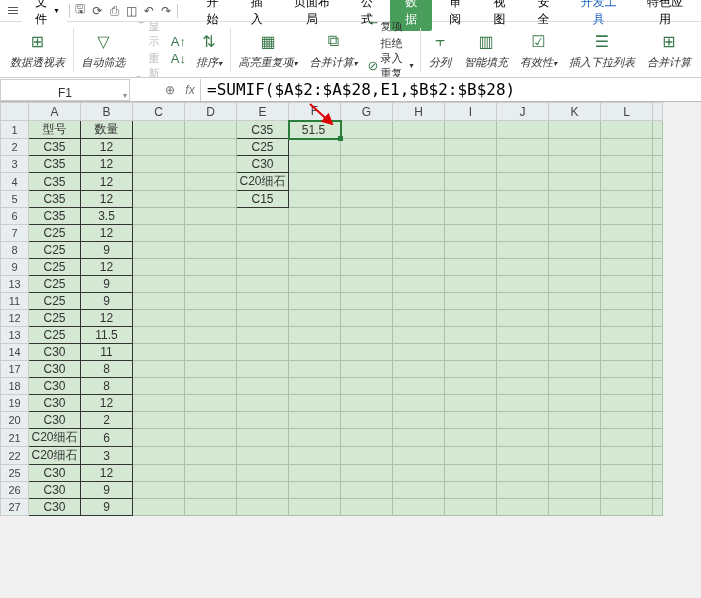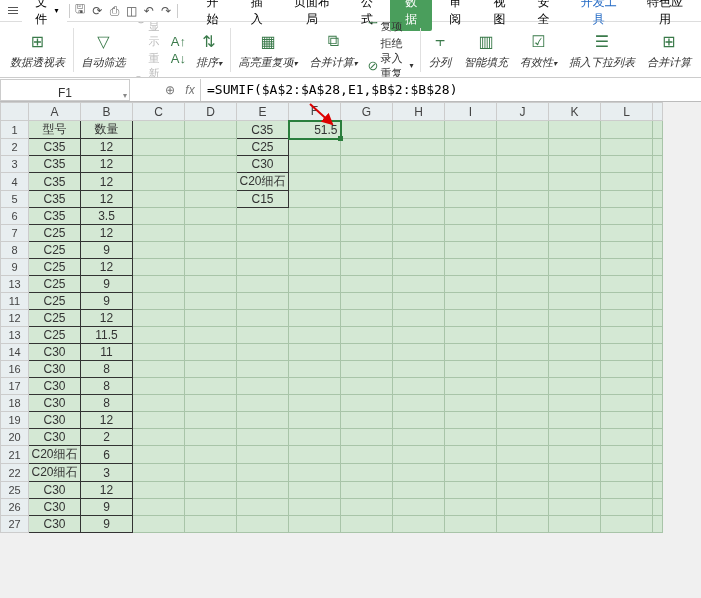--- a/index.html
+++ b/index.html
@@ -26,32 +26,32 @@
   .ribbon-sm-icon { font-size: 13px; color: #888; }
   .ribbon-sm-label { font-size: 11px; color: #aaa; }
   .disabled { color: #bbb; }
   
   
   .formula-bar { background: #fff; height: 24px; display: flex; align-items: center; border-bottom: 1px solid #bbb; }
   .name-box { width: 130px; height: 22px; border: 1px solid #ccc; padding: 0 6px; font-size: 12px; display: flex; align-items: flex-end; justify-content: center; position: relative; background: #fff; }
   .name-box .dd { position: absolute; right: 2px; font-size: 8px; color: #888; }
   .fb-gap { width: 30px; }
   .fb-icon { width: 20px; height: 20px; display: flex; align-items: center; justify-content: center; color: #777; }
-  .formula-input { flex: 1; height: 22px; border: none; border-left: 1px solid #ccc; padding: 0 6px; font-size: 13px; font-family: Consolas, monospace; background: #fff; }
+  .formula-input { flex: 1; height: 22px; border: none; border-left: 1px solid #ccc; padding: 0 6px; font-size: 16px; font-family: Consolas, monospace; background: #fff; }
   
   
   .grid-wrapper { position: relative; width: 701px; height: 496px; overflow: hidden; }
   .grid { border-collapse: collapse; table-layout: fixed; }
   .grid td, .grid th { border: 1px solid #a8c4a8; font-size: 12px; height: 17px; text-align: center; background: #d4e8d4; }
   .grid th.col-h { background: #e8eef0; border: 1px solid #ccc; font-weight: normal; color: #444; height: 18px; }
   .grid th.row-h { background: #e8eef0; border: 1px solid #ccc; font-weight: normal; color: #444; width: 28px; font-size: 11px; }
   .grid th.corner { background: #e8eef0; border: 1px solid #ccc; width: 28px; }
   .grid td.data-a, .grid td.data-b { border: 1px solid #333; }
   .grid td.data-e { border: 1px solid #333; }
-  .grid td.sel { border: 2px solid #2a7e3c; background: #d4e8d4; text-align: right; padding-right: 2px; position: relative; }
+  .grid td.sel { border: 2px solid #2a7e3c; background: #d4e8d4; padding-right: 2px; position: relative; }
   .grid td.sel::after { content: ""; position: absolute; right: -3px; bottom: -3px; width: 5px; height: 5px; background: #2a7e3c; }
   .grid td.nowrap { white-space: nowrap; overflow: visible; margin-left: 24px; }
   
   
   .arrow { position: absolute; top: 0; left: 308px; pointer-events: none; }
   
   .col-A { width: 52px; } .col-B { width: 52px; } .col-C { width: 52px; }
   .col-D { width: 52px; } .col-E { width: 52px; } .col-F { width: 52px; }
   .col-G { width: 52px; } .col-H { width: 52px; } .col-I { width: 52px; }
   .col-J { width: 52px; } .col-K { width: 52px; } .col-L { width: 52px; }
@@ -429,36 +429,20 @@
           <td></td>
           <td></td>
           <td></td>
           <td></td>
           <td></td>
           <td></td>
           <td></td>
           <td></td>
         </tr>
         <tr>
-          <th class="row-h">16</th>
-          <td class="data-a nowrap">C30</td>
-          <td class="data-b">8</td>
-          <td></td>
-          <td></td>
-          <td></td>
-          <td></td>
-          <td></td>
-          <td></td>
-          <td></td>
-          <td></td>
-          <td></td>
-          <td></td>
-          <td></td>
-        </tr>
-        <tr>
           <th class="row-h">17</th>
           <td class="data-a nowrap">C30</td>
           <td class="data-b">8</td>
           <td></td>
           <td></td>
           <td></td>
           <td></td>
           <td></td>
           <td></td>
           <td></td>

